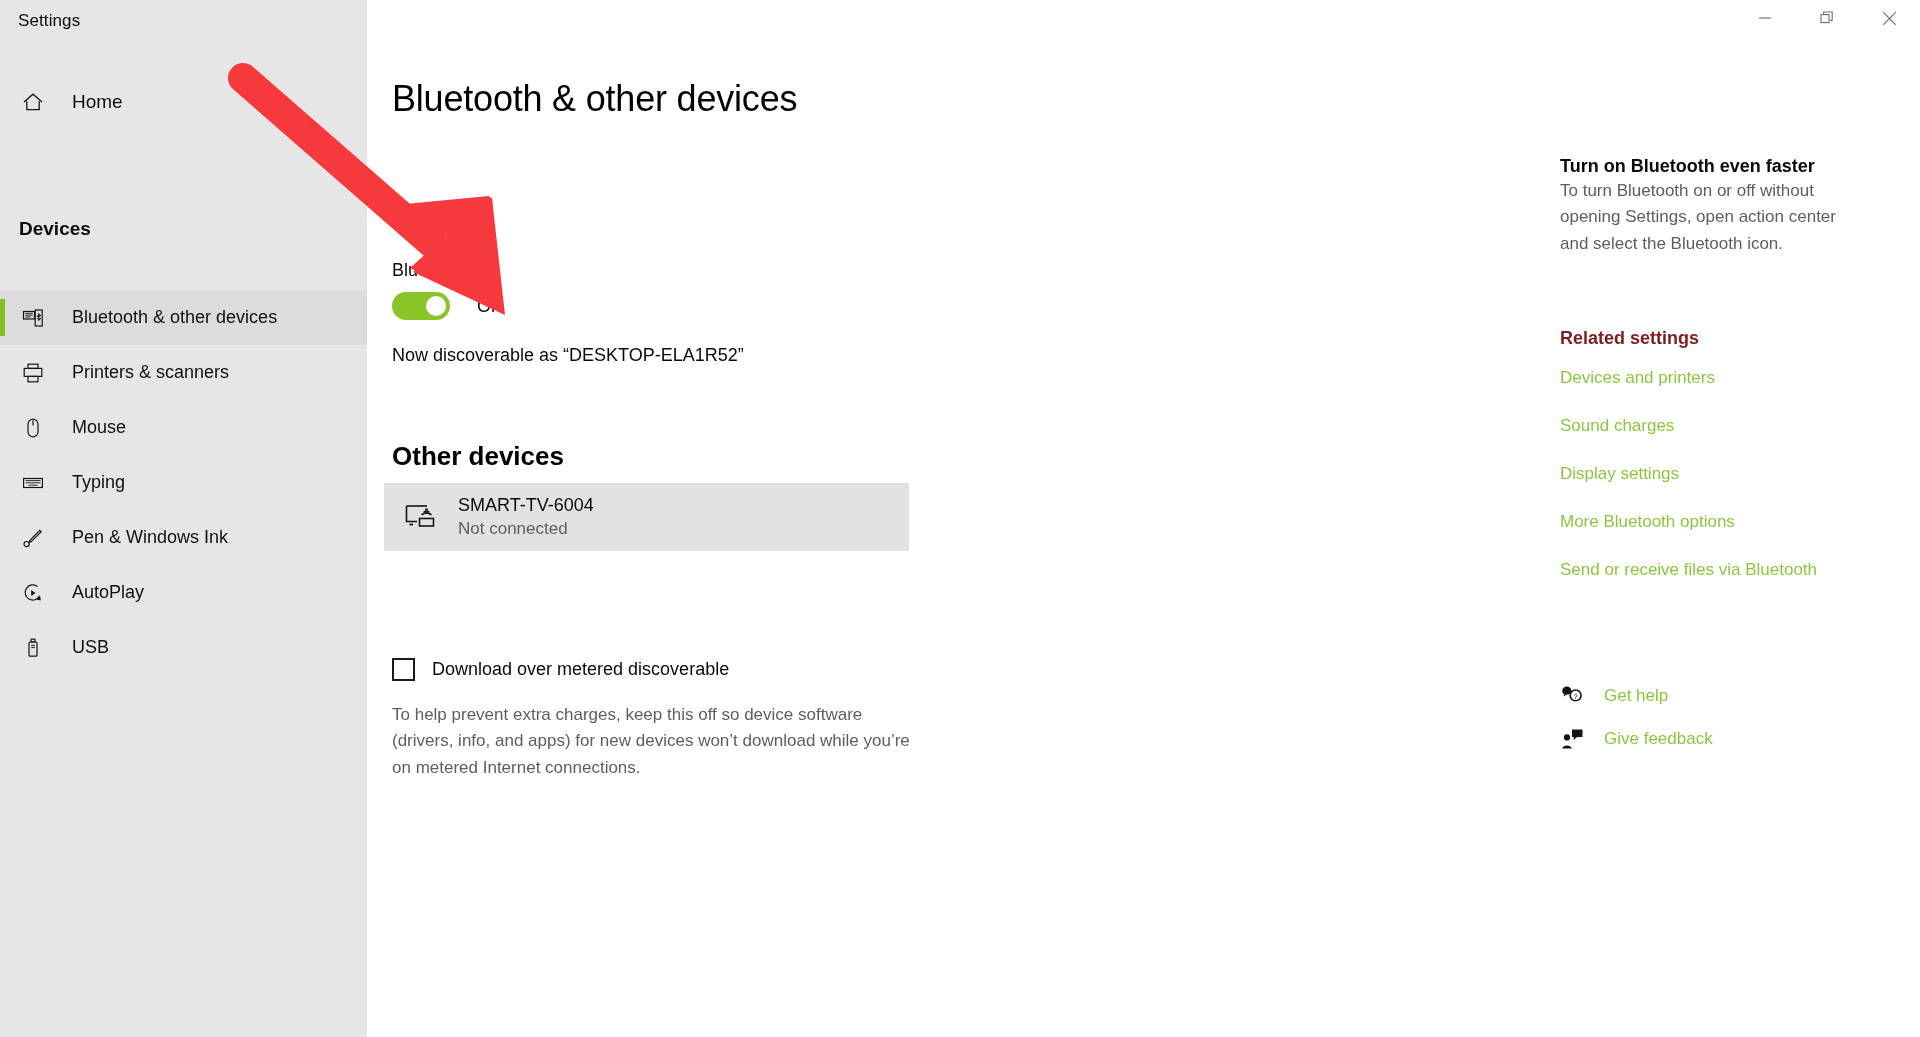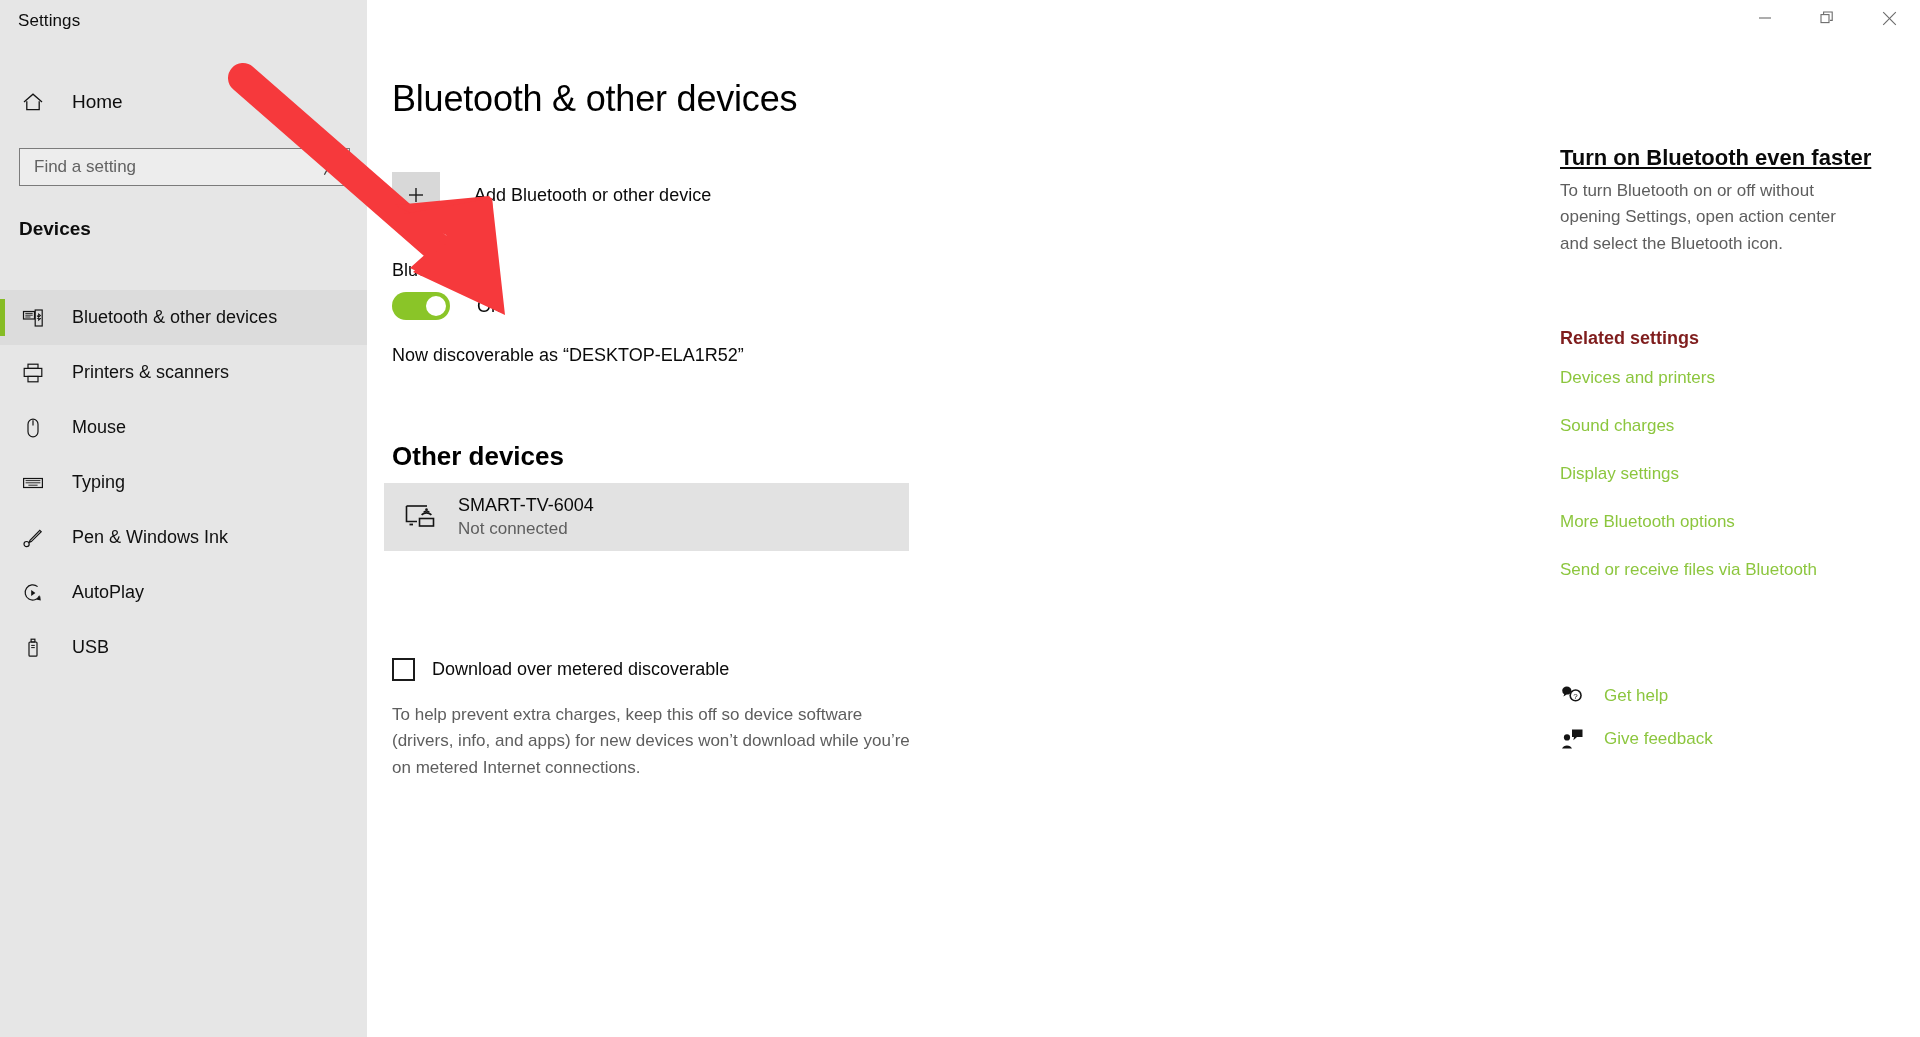--- a/index.html
+++ b/index.html
@@ -275,25 +275,24 @@
 
   
   #right-panel {
     position: absolute;
     left: 1560px; top: 0;
     width: 360px; height: 1037px;
     background: #ffffff;
   }
   #rp-tip-title {
     position: absolute;
-    left: 0; top: 145px;
-    font-size: 22px;
+    left: 0; top: 156px;
+    font-size: 18px;
     font-weight: bold;
     color: #0a0a0a;
-    text-decoration: underline;
   }
   #rp-tip-body {
     position: absolute;
     left: 0; top: 178px;
     width: 290px;
     font-size: 17px;
     line-height: 1.55;
     color: #5e5e5e;
   }
   #rp-related-title {
@@ -359,29 +358,20 @@
     <div id="home-row">
       <span class="nav-ico">
         <svg width="22" height="22" viewBox="0 0 22 22">
           <path d="M2 11 L11 3.2 L20 11" fill="none" stroke="#141414" stroke-width="1.3"></path>
           <path d="M4.8 10.2 L4.8 18.6 L17.2 18.6 L17.2 10.2" fill="none" stroke="#141414" stroke-width="1.3"></path>
         </svg>
       </span>
       <span id="home-label">Home</span>
     </div>
 
-    <div id="search-box">
-      <input id="search-input" type="text" placeholder="Find a setting" style="">
-      <span id="search-icon">
-        <svg width="19" height="19" viewBox="0 0 19 19">
-          <circle cx="8" cy="7.5" r="5.1" fill="none" stroke="#3a3a3a" stroke-width="1.2"></circle>
-          <line x1="4.3" y1="11.4" x2="1.4" y2="16.8" stroke="#3a3a3a" stroke-width="1.2"></line>
-        </svg>
-      </span>
-    </div>
 
     <div id="group-devices">Devices</div>
 
     <div id="nav-list">
 
       <div class="nav-item selected">
         <span class="accent"></span>
         <span class="nav-ico">
           <svg width="22" height="22" viewBox="0 0 22 22">
             <rect x="1.5" y="4.5" width="11" height="7.5" fill="none" stroke="#141414" stroke-width="1.2"></rect>
@@ -468,29 +458,20 @@
         <span class="nav-label">USB</span>
       </div>
 
     </div>
   </div>
 
   <div id="main">
 
     <h1 id="page-title">Bluetooth &amp; other devices</h1>
 
-    <div id="add-device-row">
-      <span id="add-device-plus">
-        <svg width="20" height="20" viewBox="0 0 20 20">
-          <line x1="10" y1="3" x2="10" y2="17" stroke="#1c1c1c" stroke-width="1.4"></line>
-          <line x1="3" y1="10" x2="17" y2="10" stroke="#1c1c1c" stroke-width="1.4"></line>
-        </svg>
-      </span>
-      <span id="add-device-label">Add Bluetooth or other device</span>
-    </div>
 
     <div id="bt-heading">Bluetooth</div>
 
     <div id="bt-toggle-row">
       <div id="bt-toggle">
         <span class="knob"></span>
       </div>
       <span id="bt-state">On</span>
     </div>
 

